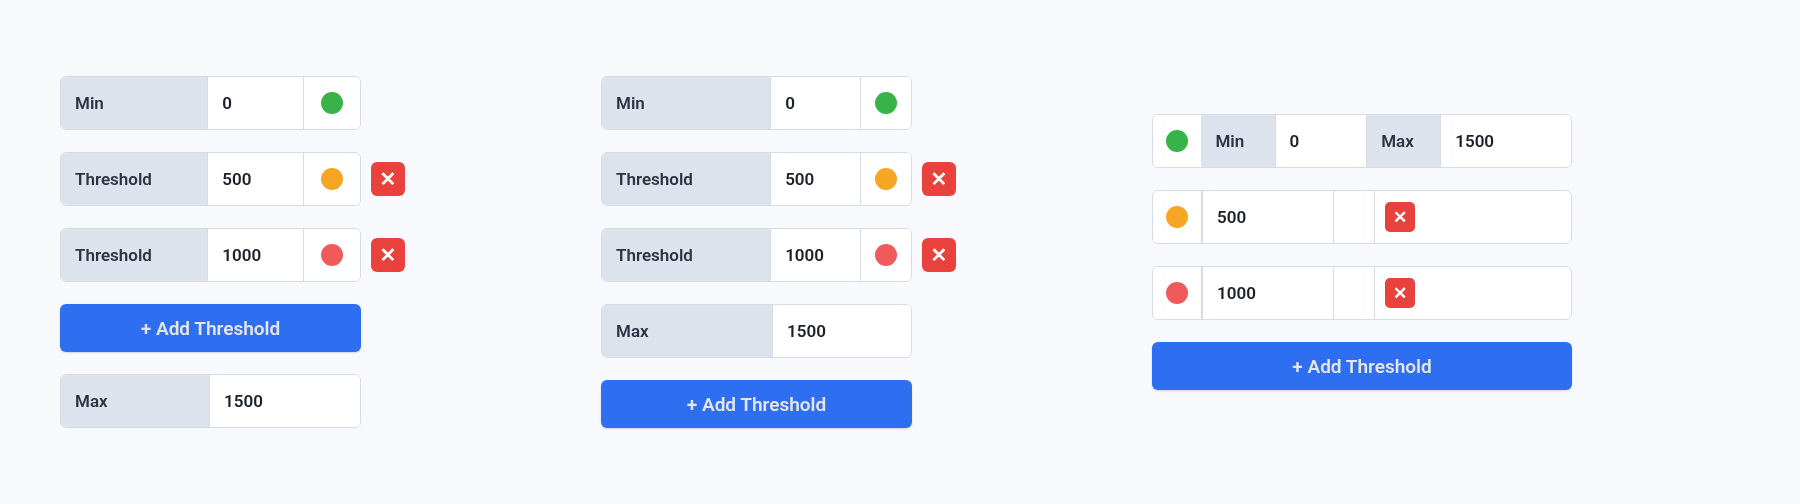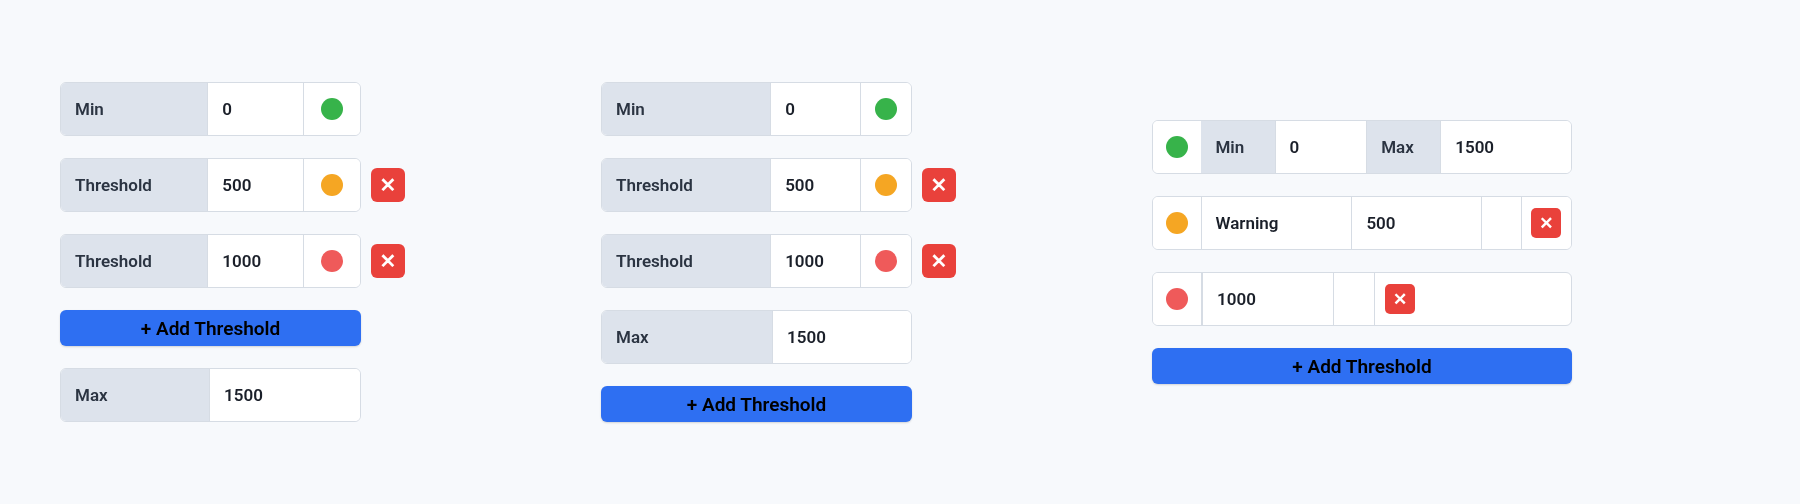--- a/index.html
+++ b/index.html
@@ -87,23 +87,23 @@
     font-size: 20px;
     line-height: 1;
   }
   .delete-x-small {
     color: #fff;
     font-weight: 900;
     font-size: 17px;
     line-height: 1;
   }
   .add-btn {
-    height: 36px;
+    height: 48px;
     background: #2e6ff2;
-    color: #000000;
+    color: #e5e5e5;
     border-radius: 6px;
     display: flex;
     align-items: center;
     justify-content: center;
     font-size: 19px;
     font-weight: 600;
     cursor: pointer;
     box-shadow: 0 1px 2px rgba(0,0,0,0.15);
   }
   .sep {
@@ -256,21 +256,20 @@
       <div class="sep"></div>
       <div class="cell value-cell c-value2">1500</div>
     </div>
   </div>
   <div class="row">
     <div class="box c-box">
       <div class="cell swatch-cell c-swatch">
         <span class="swatch" style="background: rgb(245, 166, 35);"></span>
       </div>
       <div class="sep"></div>
-      <div class="cell value-cell c-tlabel">Warning</div>
       <div class="sep"></div>
       <div class="cell value-cell c-tvalue">500</div>
       <div class="sep"></div>
       <div class="c-tspacer"></div>
       <div class="sep"></div>
       <div class="c-del">
         <div class="delete-small">
           <span class="delete-x-small">✕</span>
         </div>
       </div>

